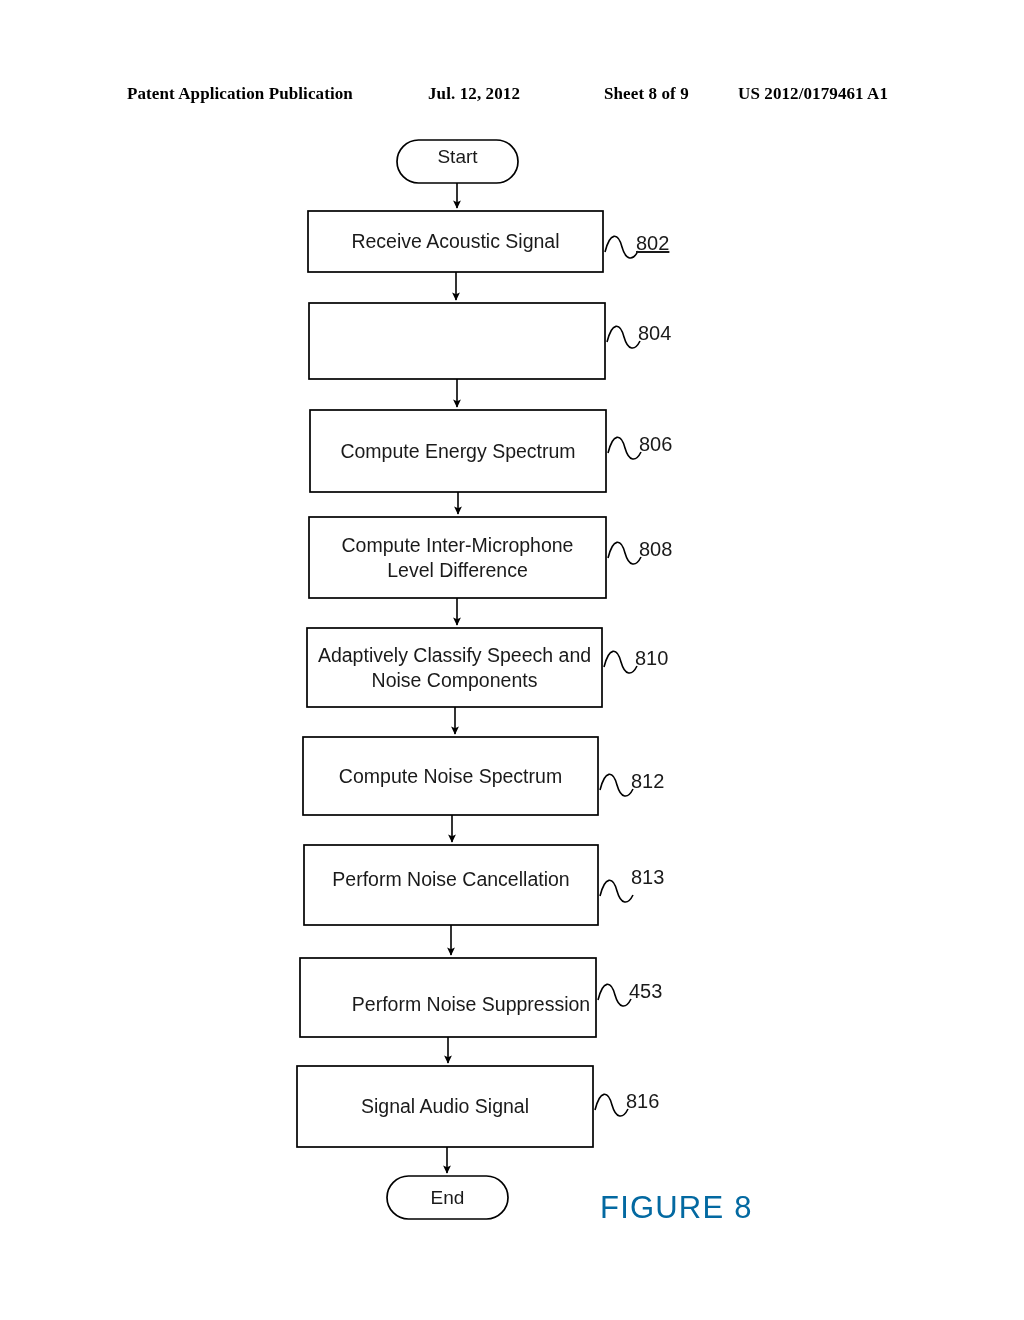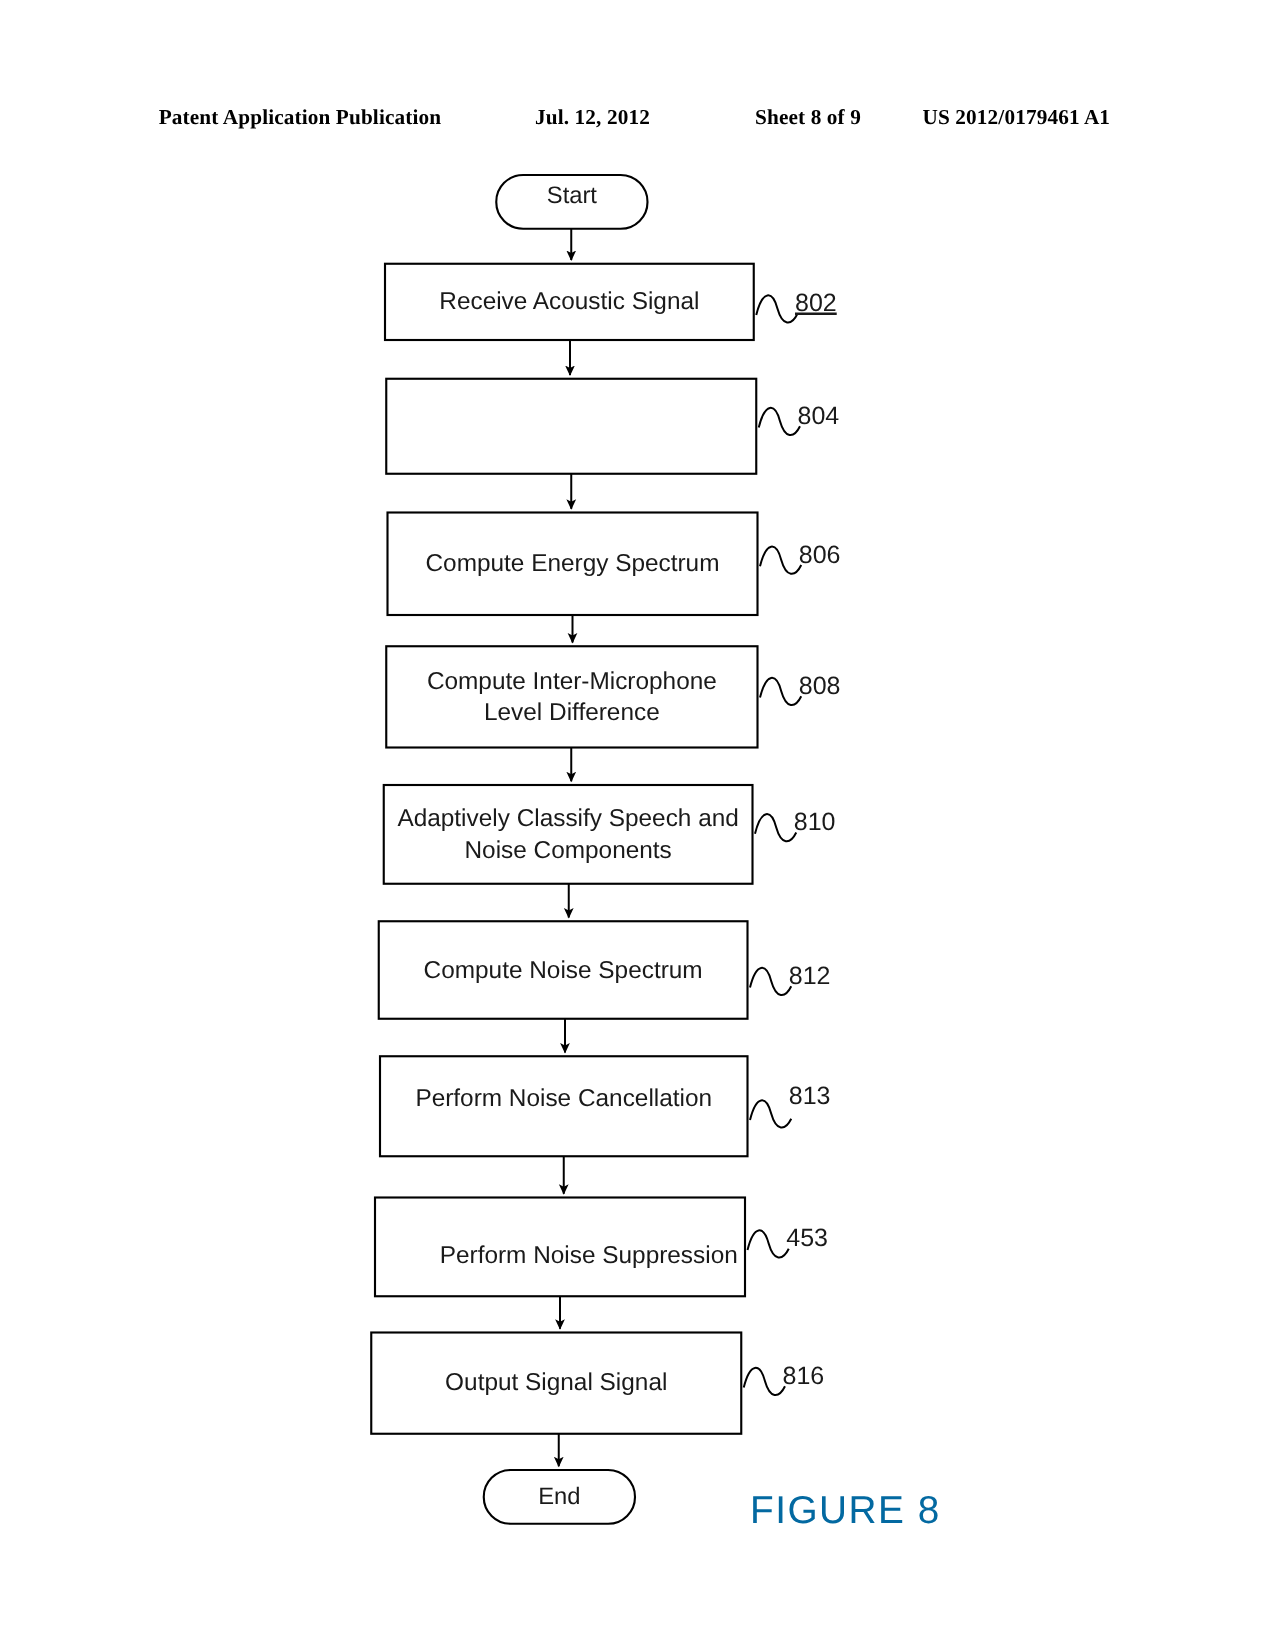--- a/index.html
+++ b/index.html
@@ -167,21 +167,21 @@
 
   <div class="node-label" style="left:308px; top:211px; width:295px; height:61px;">Receive Acoustic Signal</div>
   <div class="node-label" style="left:310px; top:410px; width:296px; height:82px;">Compute Energy Spectrum</div>
   <div class="node-label" style="left:309px; top:517px; width:297px; height:81px;">Compute Inter-Microphone
 Level Difference</div>
   <div class="node-label" style="left:307px; top:628px; width:295px; height:79px;">Adaptively Classify Speech and
 Noise Components</div>
   <div class="node-label" style="left:303px; top:737px; width:295px; height:78px;">Compute Noise Spectrum</div>
   <div class="node-label" style="left:304px; top:845px; width:294px; height:68px;">Perform Noise Cancellation</div>
   <div class="node-label" style="left:300px; top:958px; width:296px; height:92px;margin-left:23px;">Perform Noise Suppression</div>
-  <div class="node-label" style="left:297px; top:1066px; width:296px; height:81px;">Output Signal Signal</div>
+  <div class="node-label" style="left:297px; top:1066px; width:296px; height:81px;">Signal Audio Signal</div>
 
   <span class="ref-num" style="left:636px; top:232px;text-decoration:underline;">802</span>
   <span class="ref-num" style="left:638px; top:322px;">804</span>
   <span class="ref-num" style="left:639px; top:433px;">806</span>
   <span class="ref-num" style="left:639px; top:538px;">808</span>
   <span class="ref-num" style="left:635px; top:647px;">810</span>
   <span class="ref-num" style="left:631px; top:770px;">812</span>
   <span class="ref-num" style="left:631px; top:866px;">813</span>
   <span class="ref-num" style="left:629px; top:980px;">453</span>
   <span class="ref-num" style="left:626px; top:1090px;">816</span>

